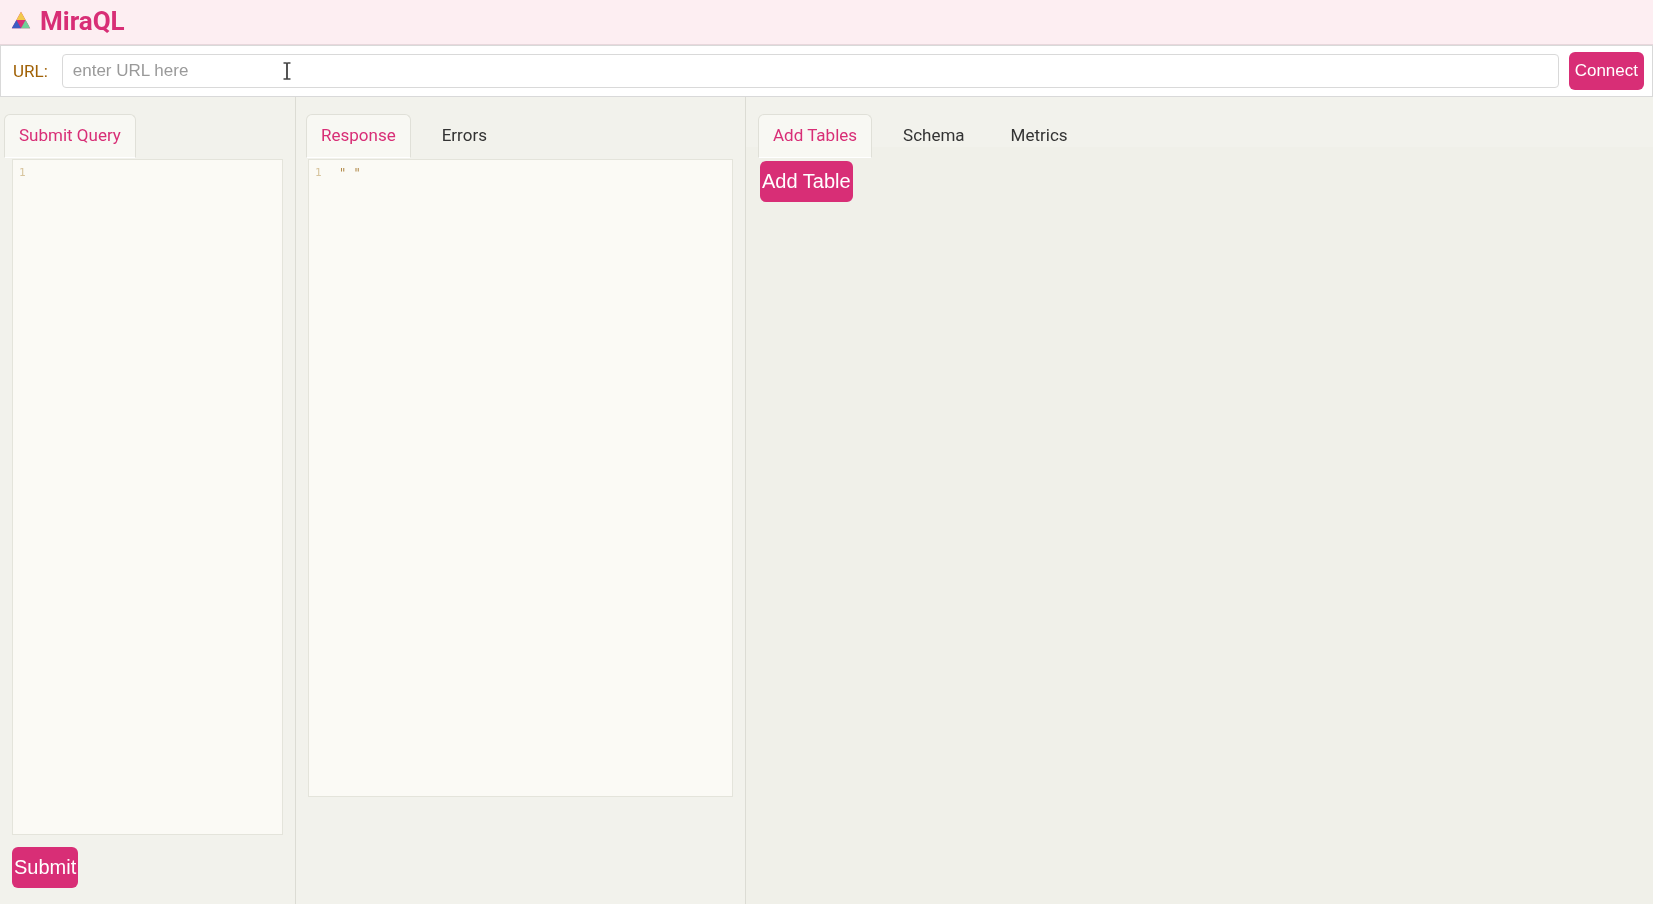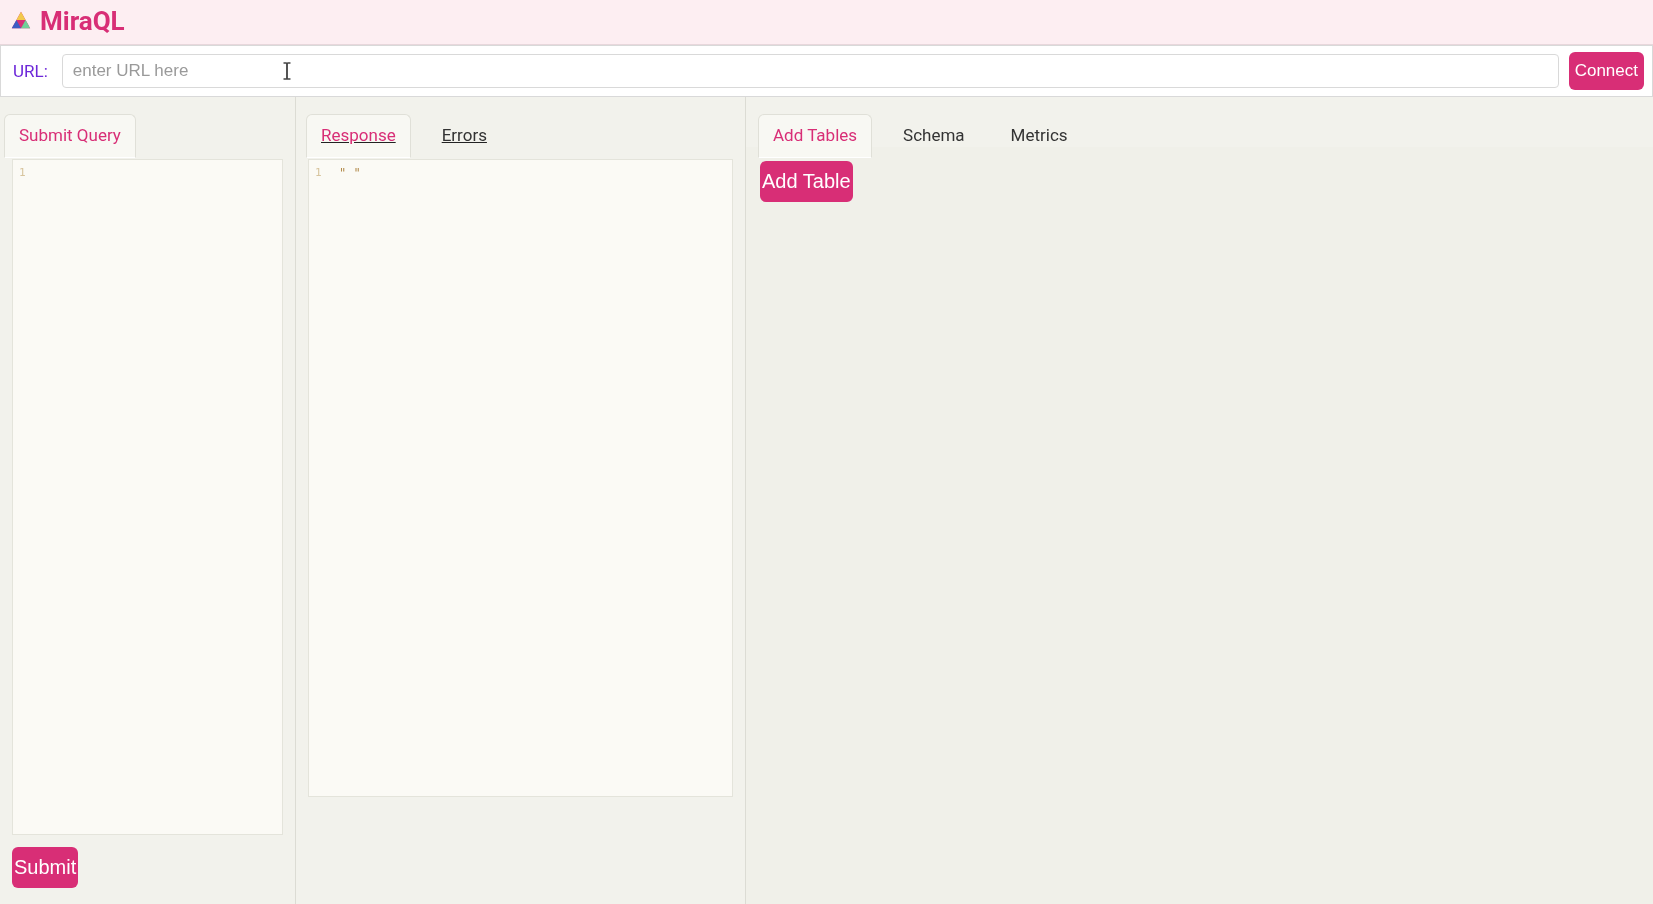--- a/index.html
+++ b/index.html
@@ -37,21 +37,21 @@
     display: flex;
     align-items: center;
     gap: 10px;
     padding: 6px 8px;
     border: 1px solid #d9d9d9;
     background: #fff;
   }
   .url-label {
     font-size: 17px;
     padding: 0 4px;
-    color: #6d28d9;
+    color: #a16207;
   }
   .url-input-wrap {
     flex: 1;
     border: 1px solid #d9d9d9;
     border-radius: 4px;
     padding: 6px 10px;
     display: flex;
     align-items: center;
     position: relative;
   }
@@ -125,21 +125,21 @@
     background: #fff;
     border-color: #e0e0d8;
     border-bottom: 1px solid #fff;
   }
   .col-a .tab.active,
   .col-b .tab.active,
   .col-c .tab.active {
     background: #f8f8f3;
   }
   .col-a .tab-row { padding-left: 4px; }
-  .col-b .tab-row { padding-left: 10px; text-decoration: underline; }
+  .col-b .tab-row { padding-left: 10px; }
   .col-c .tab-row { padding-left: 12px; }
 
   
   .panel-area {
     flex: 1;
     padding: 12px;
     position: relative;
     overflow: hidden;
   }
   .code-box {

